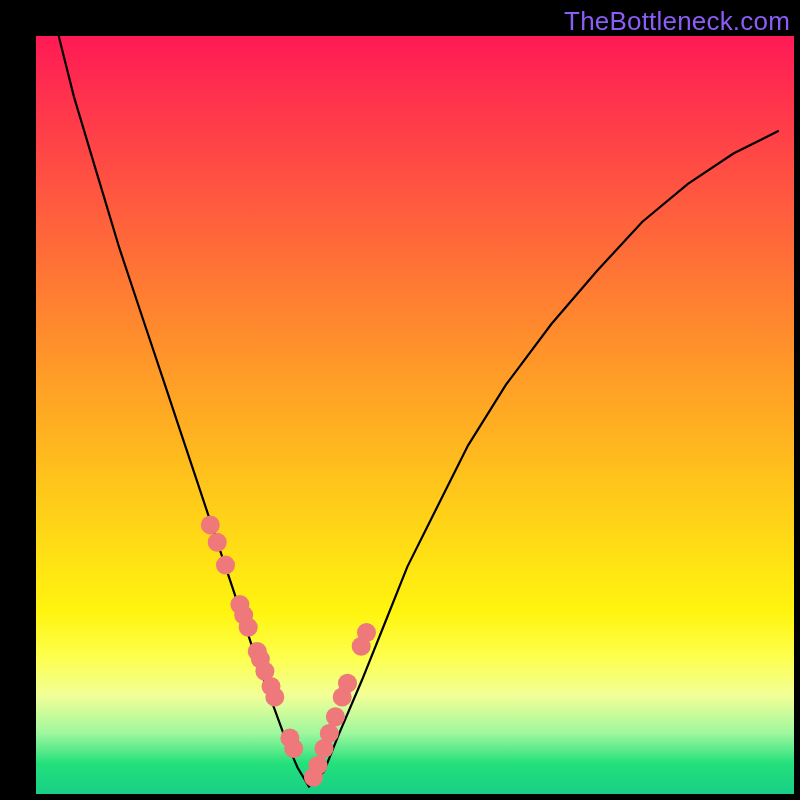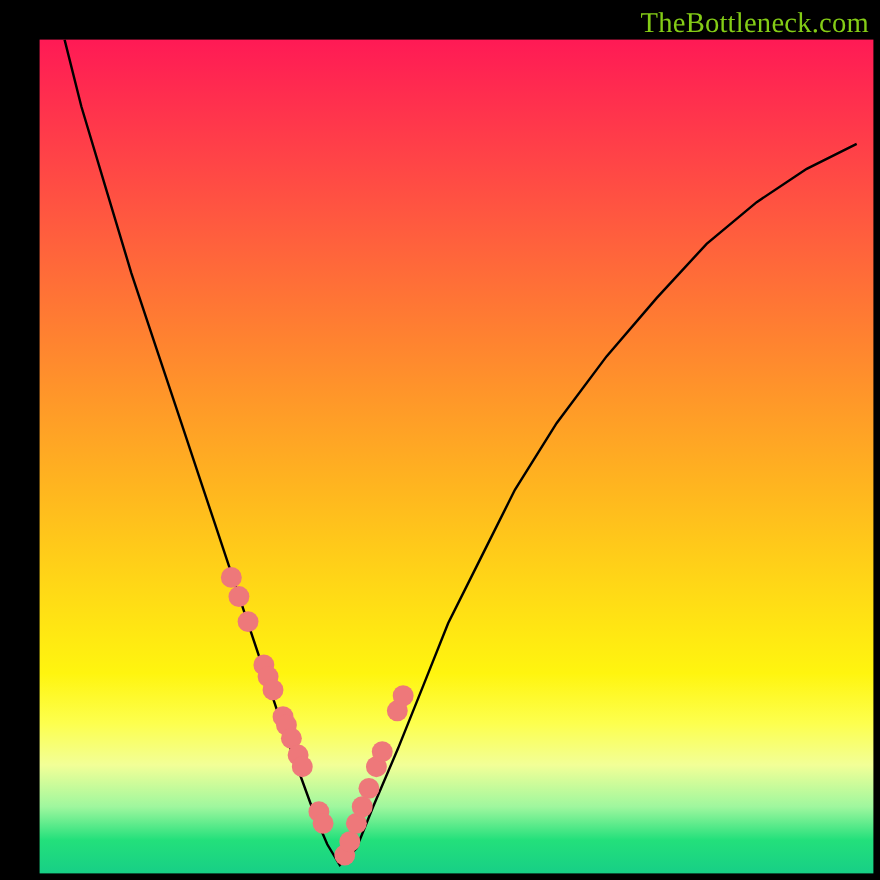--- a/index.html
+++ b/index.html
@@ -39,26 +39,25 @@
       #f2ff97 87%,
       #9ff79e 92%,
       #23e07b 96%,
       #17cf86 100%
     );
   }
   .watermark {
     position: absolute;
     top: 6px;
     right: 10px;
-    color: #84cc16;
+    color: #8b5cf6;
     font-size: 26px;
     font-weight: 500;
     letter-spacing: 0.2px;
     user-select: none;
-    font-family: Liberation Serif, serif;
   }
   svg.curve {
     position: absolute;
     left: 0;
     top: 0;
     width: 758px;
     height: 758px;
   }
 </style>
 </head>

